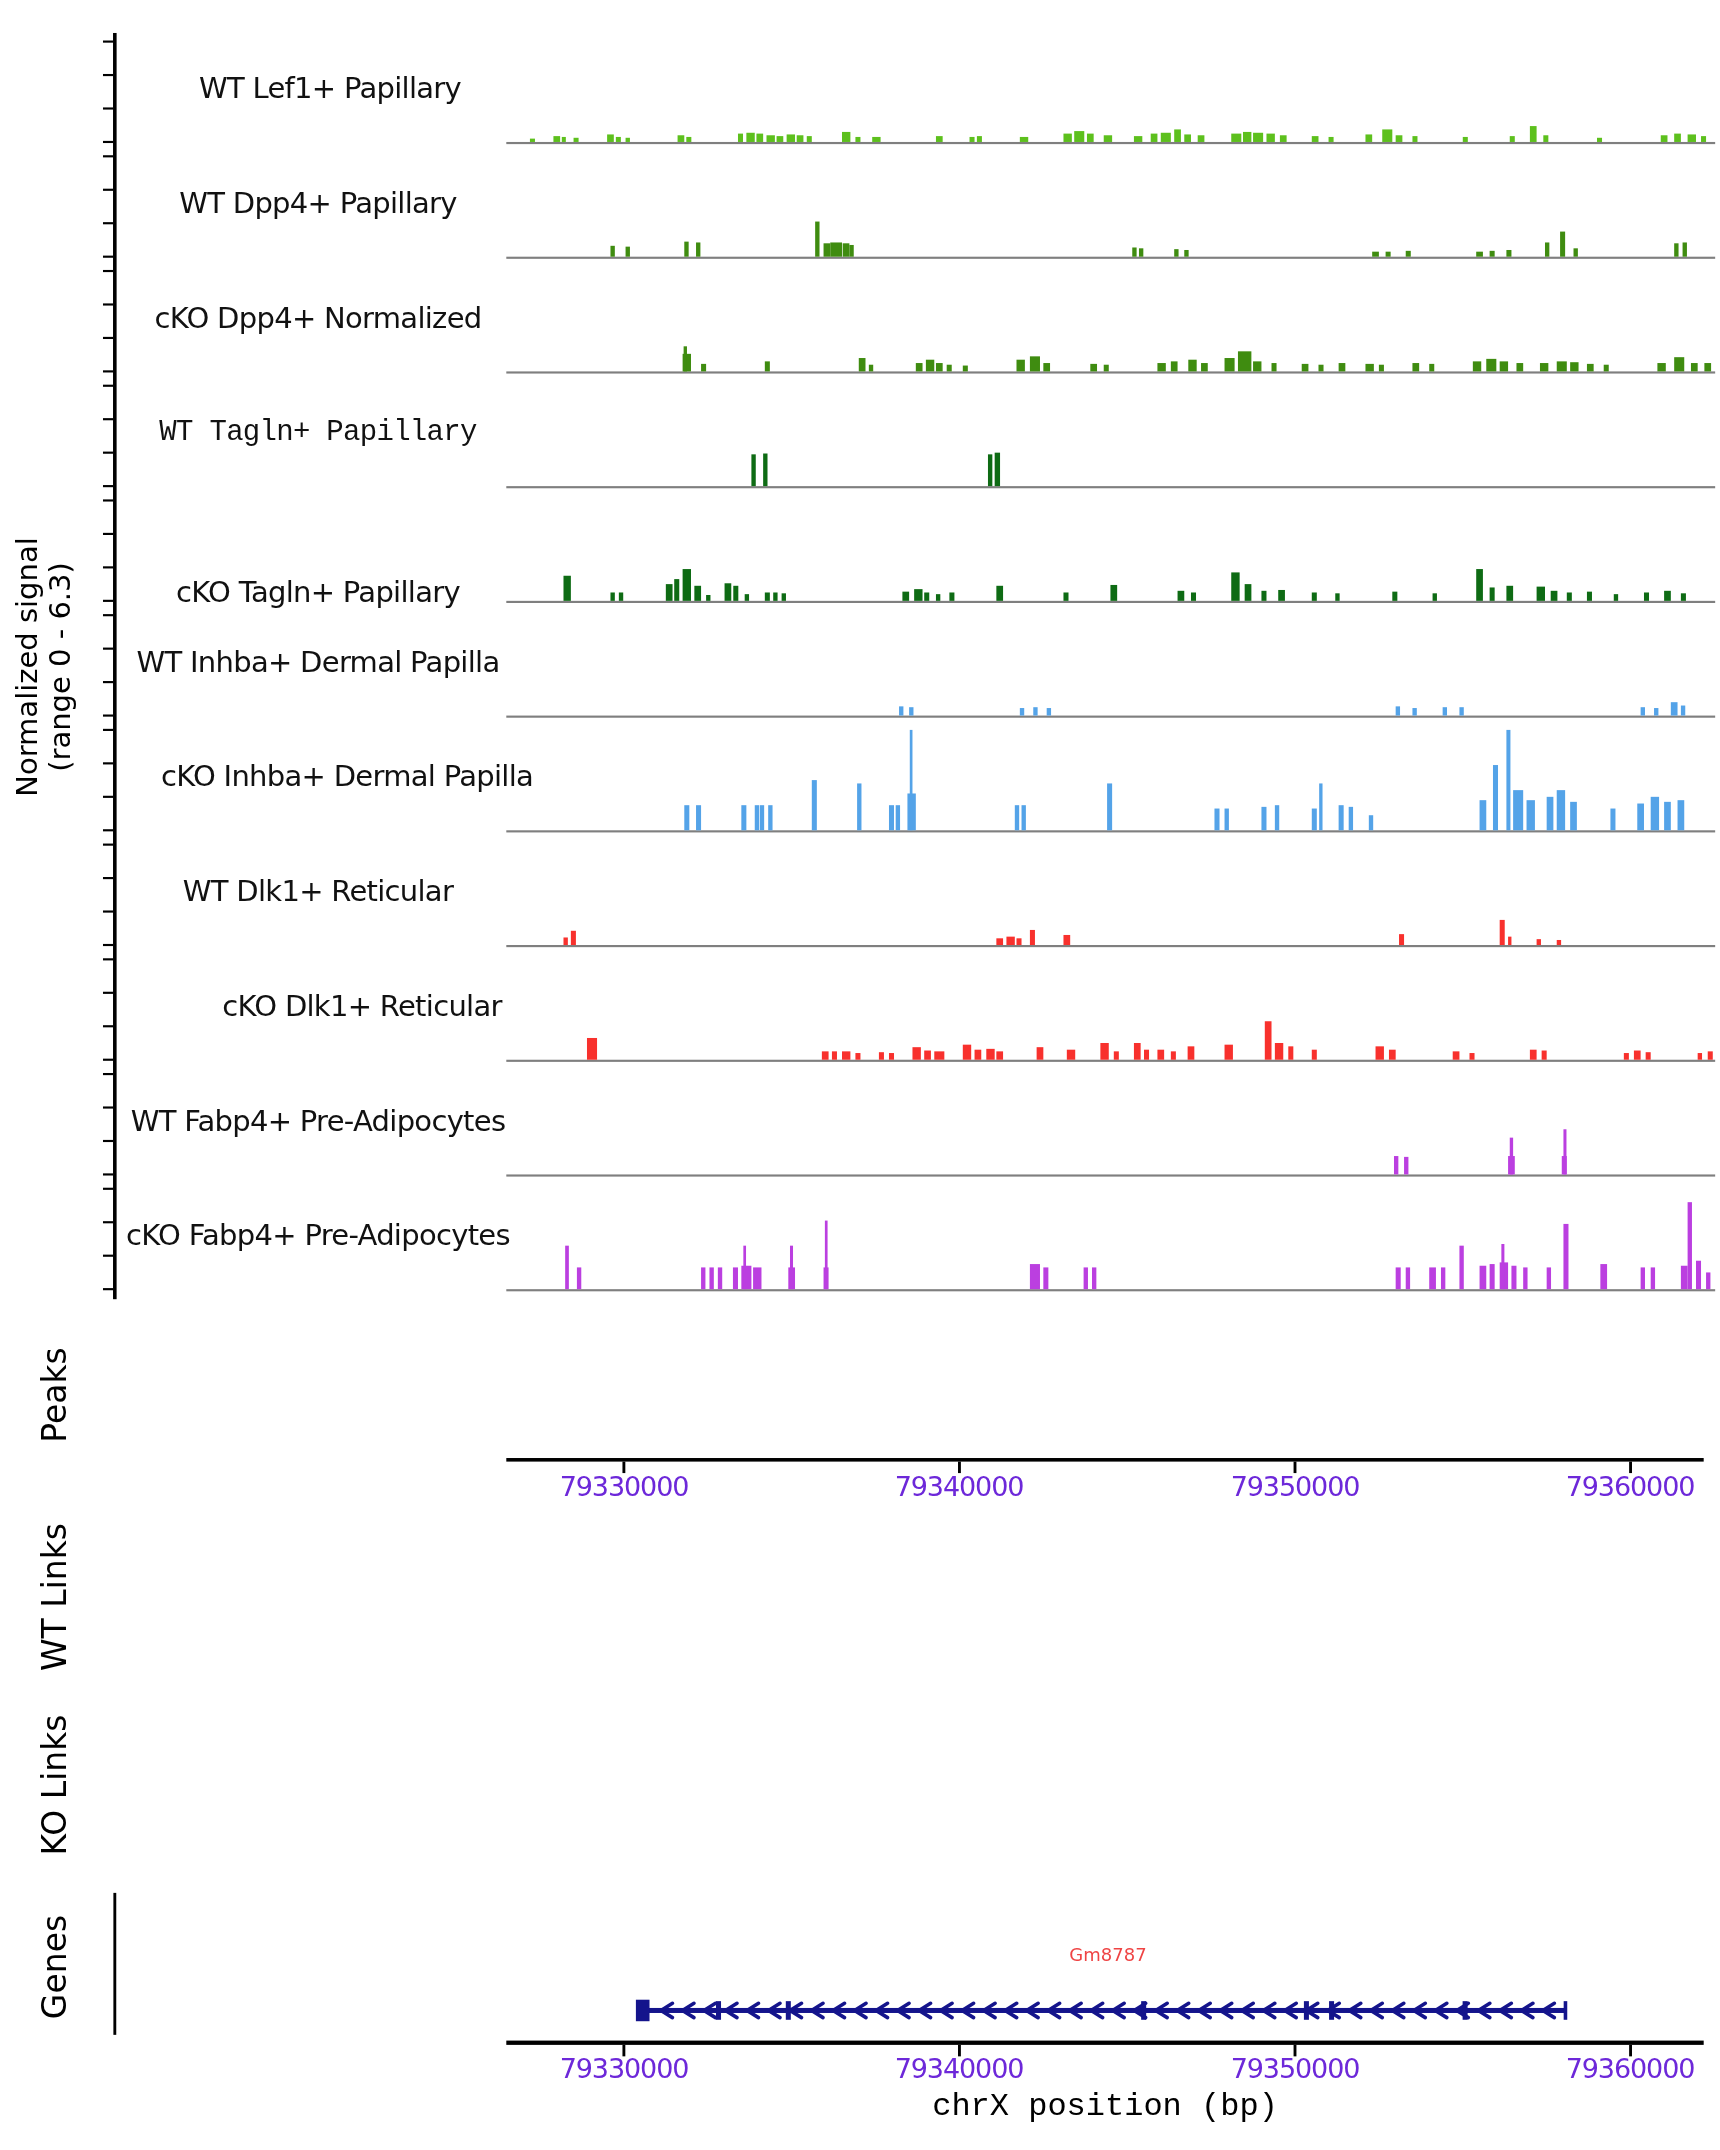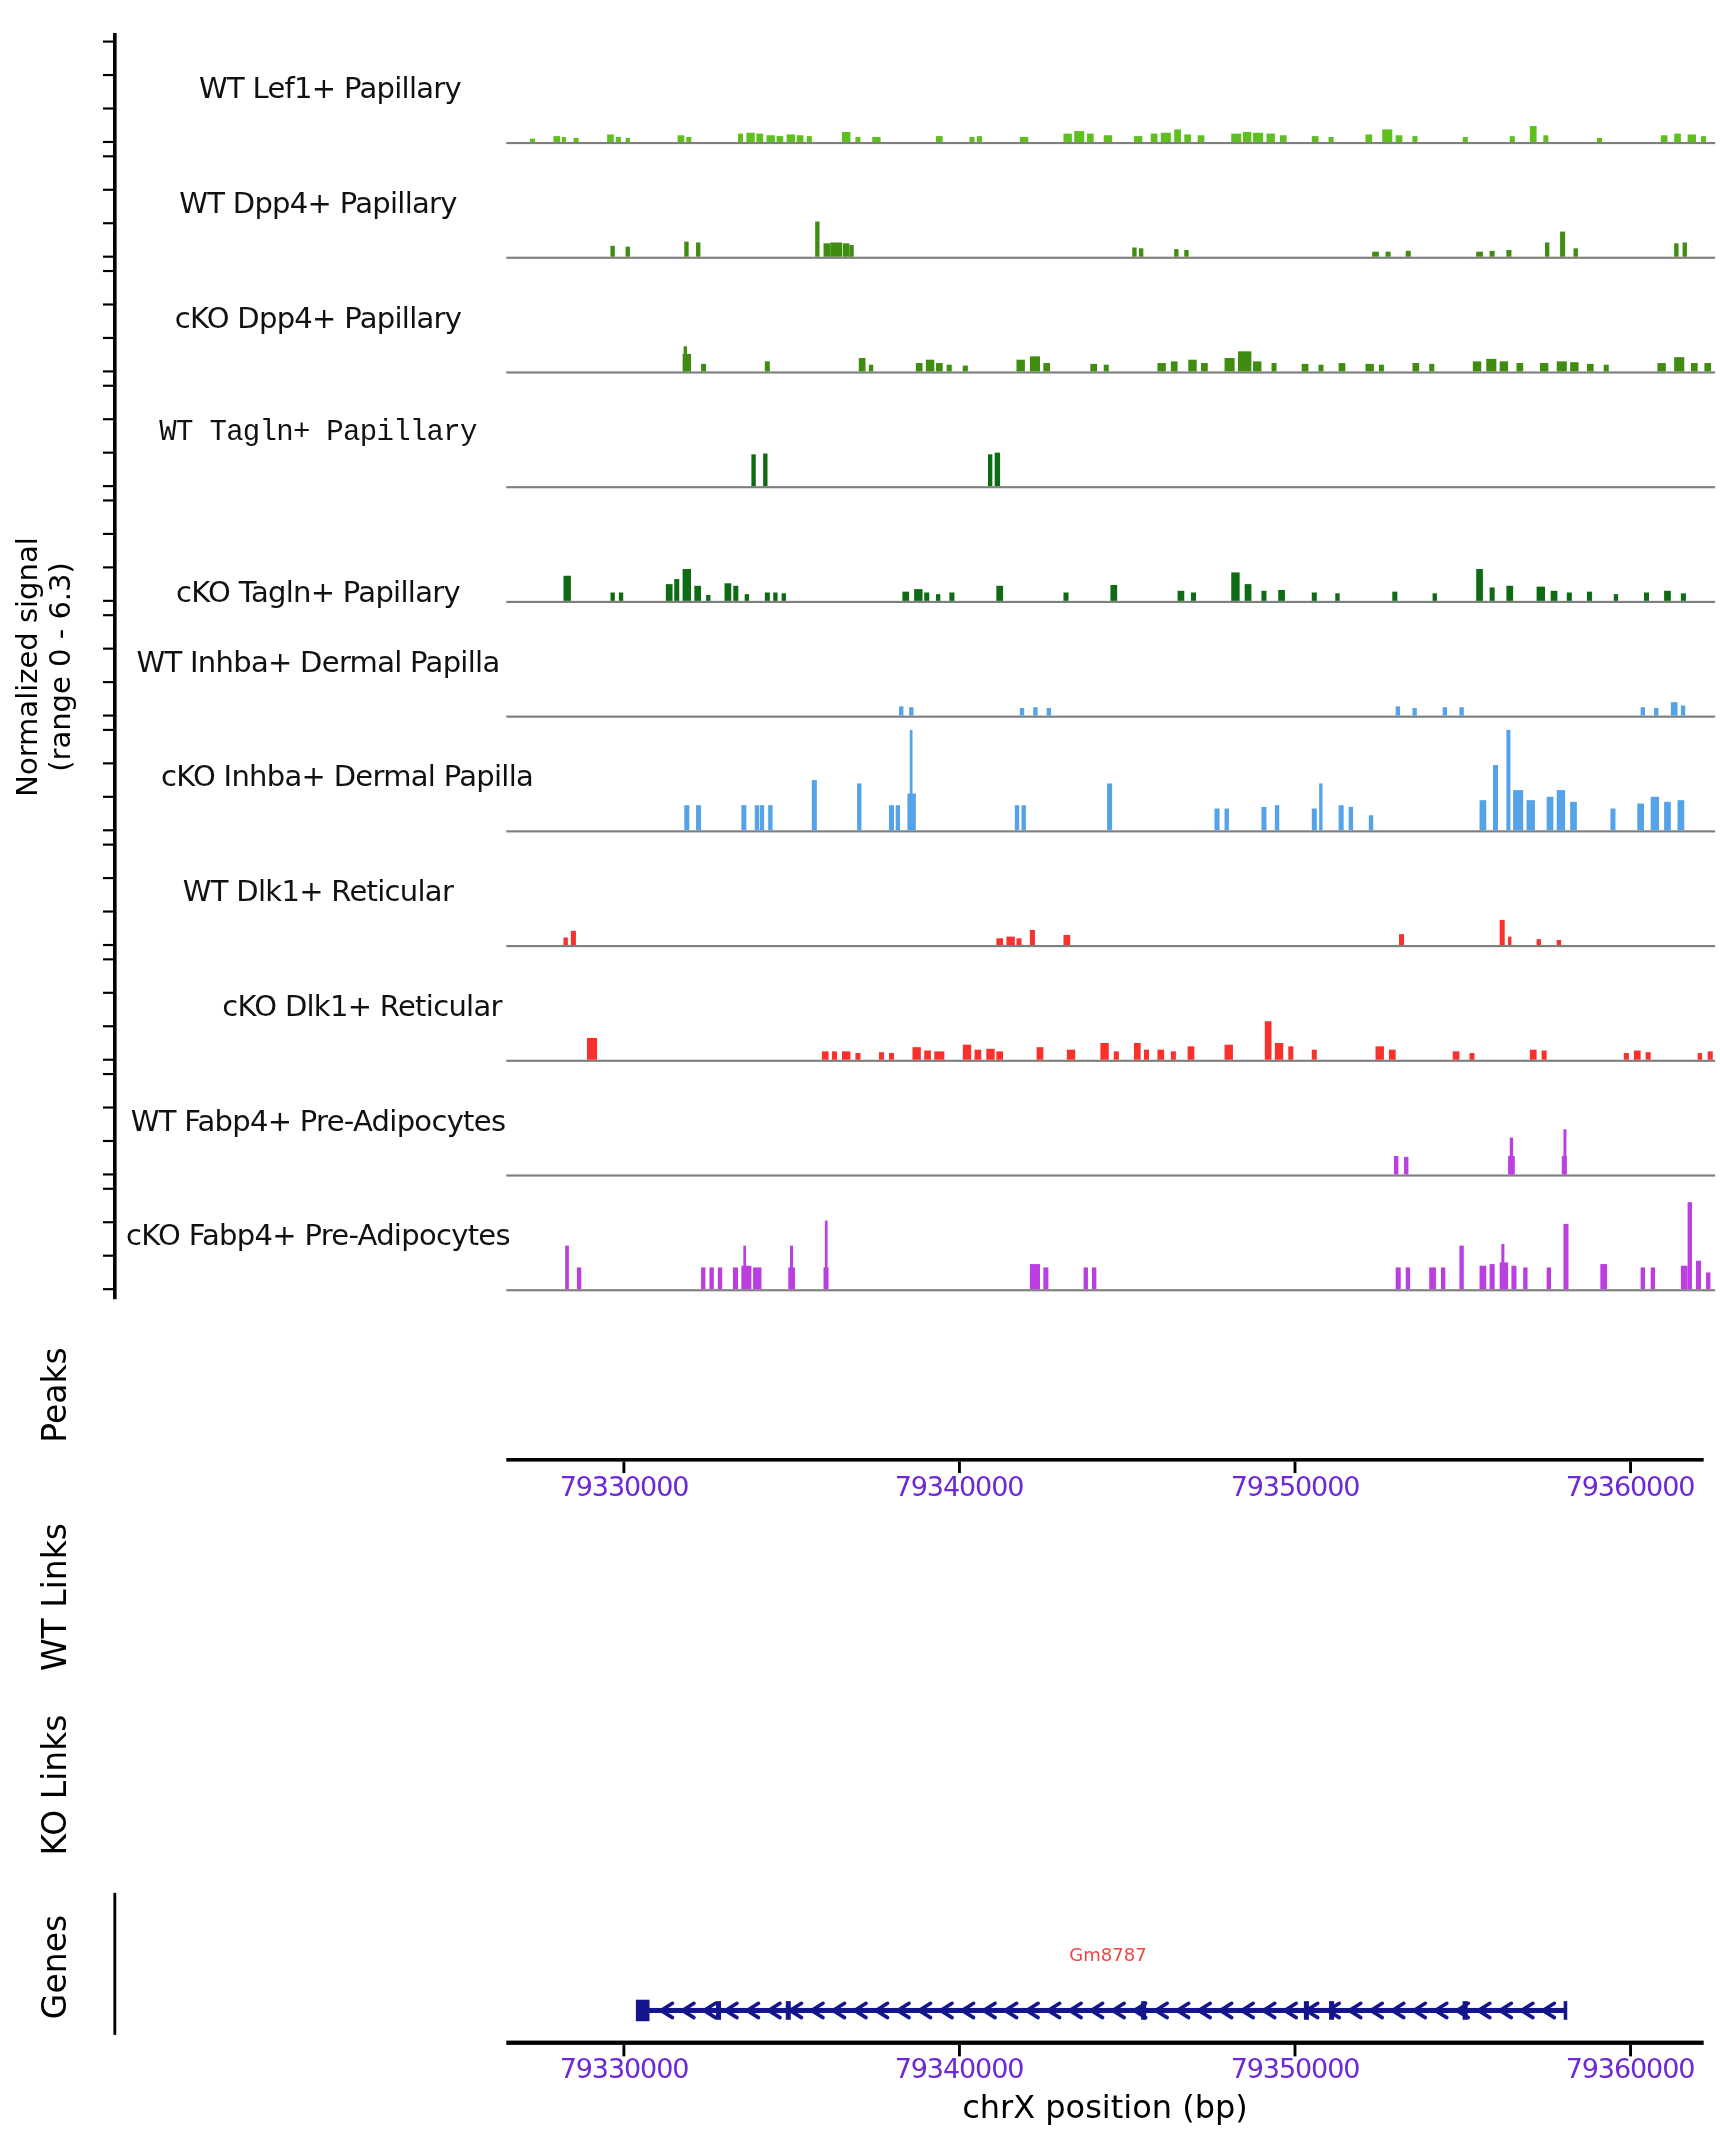--- a/index.html
+++ b/index.html
@@ -7,21 +7,21 @@
           font-family:"DejaVu Sans",sans-serif;}
   #chart-svg{position:absolute;left:0;top:0;}
   .vlabel{position:absolute;transform:translate(-50%,-50%) rotate(-90deg);white-space:nowrap;
           font-size:33px;color:#000;text-align:center;}
   #ylabel{font-size:29px;line-height:1.15;}
   .track-label{position:absolute;transform:translate(-50%,-50%);white-space:nowrap;
                font-size:29px;letter-spacing:-0.7px;color:#111;}
   .tick-label{position:absolute;transform:translateX(-50%);white-space:nowrap;
               font-size:27px;letter-spacing:-1.1px;color:#6d28d9;}
   #xlabel{position:absolute;transform:translateX(-50%);white-space:nowrap;
-          font-size:32px;color:#000;}
+          font-size:32px;color:#000;font-family:Liberation Mono, monospace;}
   #gene-label{position:absolute;transform:translateX(-50%);white-space:nowrap;
               font-size:18px;color:#ef4444;}
 </style>
 </head>
 <body>
 
 <div id="figure">
   <svg id="chart-svg" width="1721" height="2151" viewBox="0 0 2400 3000">
       <rect x="157.5" y="46" width="5" height="1766" fill="#000000"></rect>
       <rect x="143.5" y="196.5" width="14" height="3" fill="#000000"></rect>
@@ -466,21 +466,21 @@
   <div class="vlabel" style="left:54px;top:1785px;">KO Links</div>
   <div class="vlabel" style="left:54px;top:1967px;">Genes</div>
 
   <div id="gene-label" style="left:1108px;top:1944px;">Gm8787</div>
 
   <div id="xlabel" style="left:1105px;top:2088px;">chrX position (bp)</div>
 
   <div id="track-labels">
       <div class="track-label" style="left: 330px; top: 88px;">WT Lef1+ Papillary</div>
       <div class="track-label" style="left: 318px; top: 203px;">WT Dpp4+ Papillary</div>
-      <div class="track-label" style="left: 318px; top: 318px;">cKO Dpp4+ Papillary</div>
+      <div class="track-label" style="left: 318px; top: 318px;">cKO Dpp4+ Normalized</div>
       <div class="track-label" style="left: 318px; top: 432px; font-family: Liberation Mono, monospace;">WT Tagln+ Papillary</div>
       <div class="track-label" style="left: 318px; top: 547px; margin-top: 45px;">cKO Tagln+ Papillary</div>
       <div class="track-label" style="left: 318px; top: 662px;">WT Inhba+ Dermal Papilla</div>
       <div class="track-label" style="left: 318px; top: 776px; margin-left: 29px;">cKO Inhba+ Dermal Papilla</div>
       <div class="track-label" style="left: 318px; top: 891px;">WT Dlk1+ Reticular</div>
       <div class="track-label" style="left: 318px; top: 1006px; margin-left: 44px;">cKO Dlk1+ Reticular</div>
       <div class="track-label" style="left: 318px; top: 1121px;">WT Fabp4+ Pre-Adipocytes</div>
       <div class="track-label" style="left: 318px; top: 1235px;">cKO Fabp4+ Pre-Adipocytes</div>
     </div>
   <div id="tick-labels">

